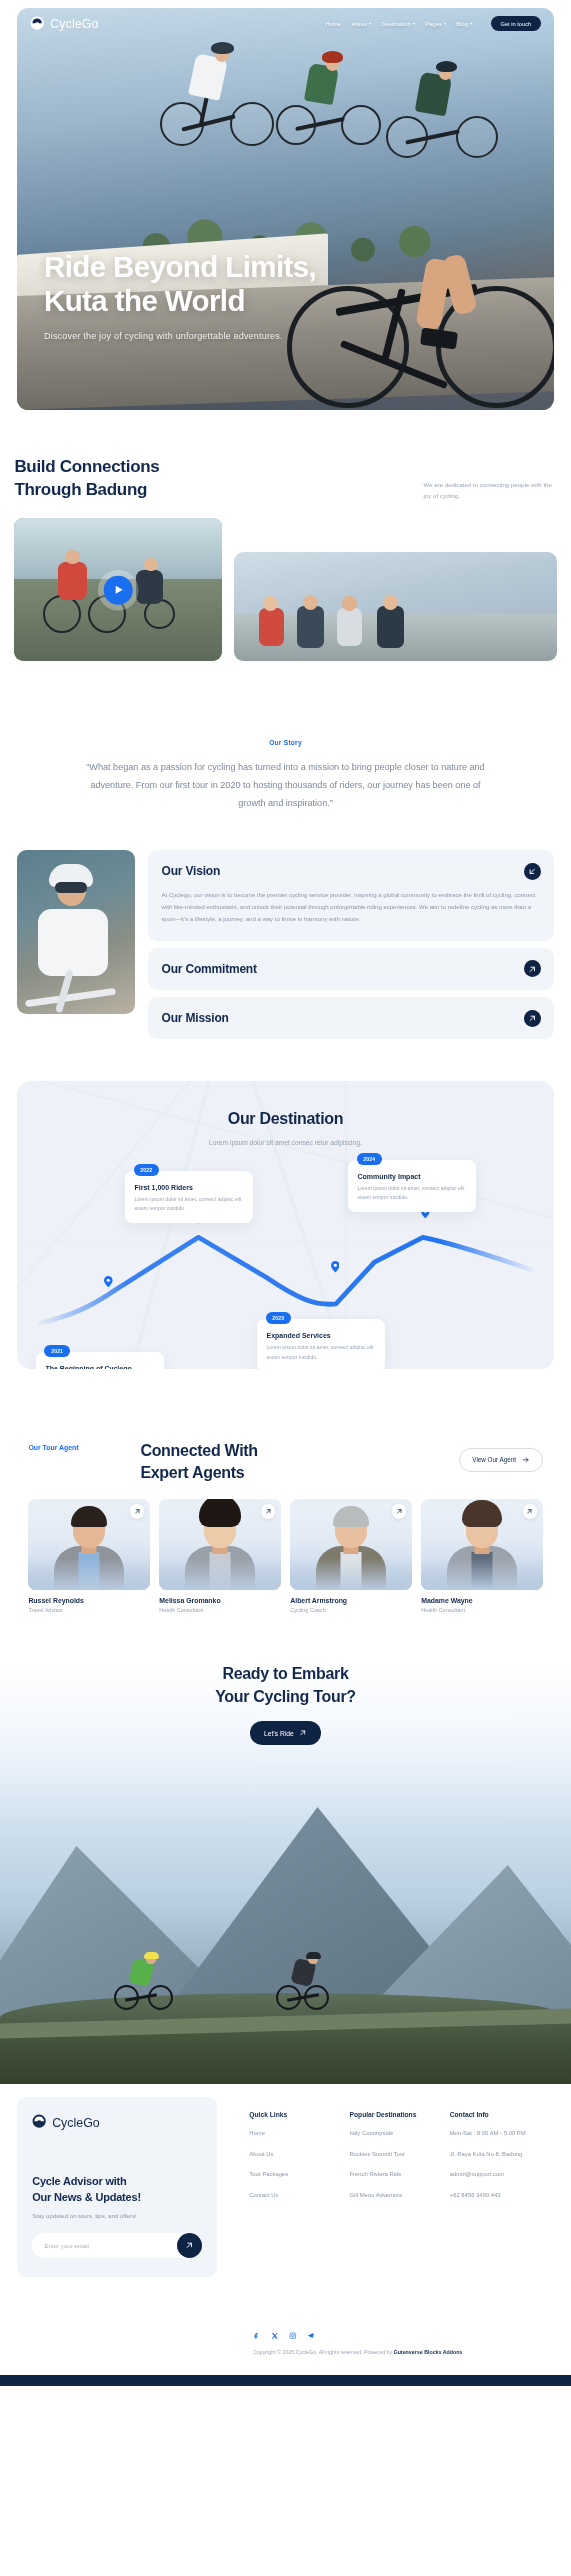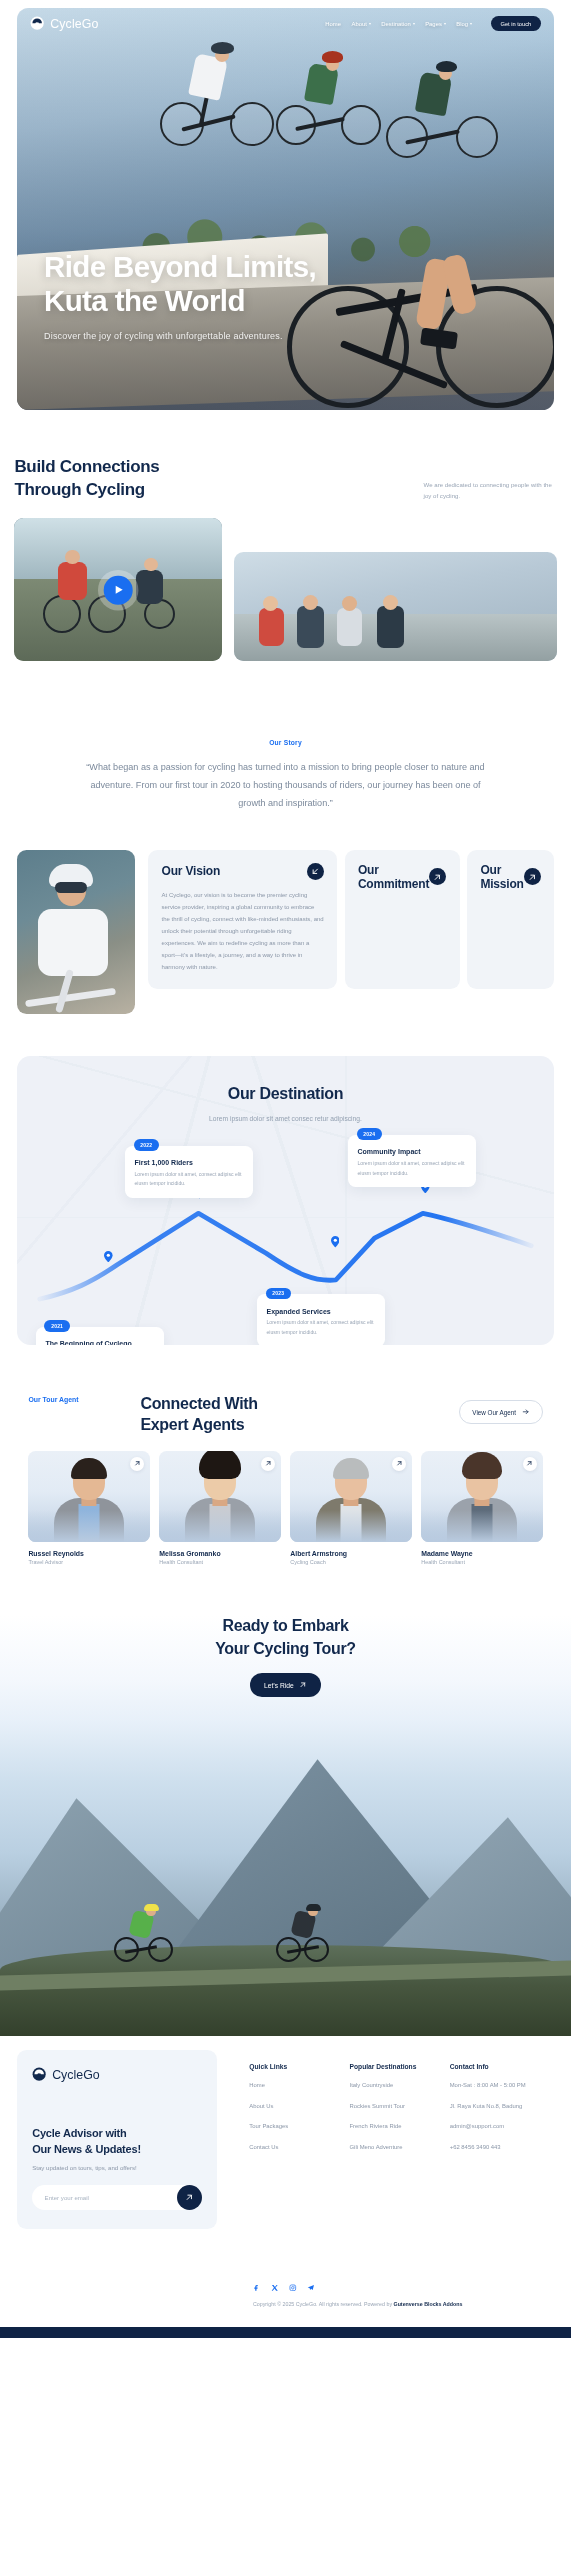--- a/index.html
+++ b/index.html
@@ -179,21 +179,21 @@
     width:118px; height:164px; border-radius:9.5px; overflow:hidden; position:relative;
     background:linear-gradient(160deg,#5d7e8c 0%,#6d8b96 35%,#8a8f86 62%,#b8b1a2 100%);
   }
   .vm-photo .rdr-head { position:absolute; left:40px; top:25px; width:28.6px; height:30.5px; border-radius:50%; background:#dcaf8c; }
   .vm-photo .rdr-helm { position:absolute; left:32px; top:13.3px; width:44px; height:23px; border-radius:21px 21px 7.6px 7.6px; background:#eef1f4; }
   .vm-photo .rdr-glass { position:absolute; left:38px; top:32px; width:32px; height:10.5px; border-radius:5.7px; background:#2a3642; }
   .vm-photo .rdr-body { position:absolute; left:21px; top:59px; width:70px; height:67px; border-radius:13.3px; background:#f3f5f7; }
   .vm-photo .rdr-bar { position:absolute; left:7.6px; bottom:13.3px; width:91px; height:6.7px; background:#e8eaed; border-radius:3.8px; transform:rotate(-8deg); }
   .vm-photo .rdr-bar2 { position:absolute; left:44px; bottom:1.9px; width:6.7px; height:44px; background:#dfe2e6; border-radius:3.8px; transform:rotate(16deg); }
 
-  .vm-list { flex:1; display:flex; flex-direction:row; gap:7.6px; }
+  .vm-list { flex:1; display:flex; flex-direction:column; gap:7.6px; }
   .acc {
     background:#f1f4f8; border-radius:9.5px; padding:12.4px 13.3px;
   }
   .acc.open { padding-bottom:15.2px; }
   .acc-head { display:flex; align-items:center; }
   .acc-title { font-size:12px; font-weight:bold; color:#12294d; letter-spacing:-0.2px; }
   .acc-btn {
     margin-left:auto; width:17px; height:17px; border-radius:50%; background:#0f2345;
     display:flex; align-items:center; justify-content:center; cursor:pointer; flex:0 0 17px;
   }
@@ -227,21 +227,21 @@
   }
   .ms-badge {
     position:absolute; top:-6.7px; left:8.6px; background:#1a6ef0; color:#fff;
     font-size:5px; font-weight:bold; padding:2.9px 6.7px; border-radius:8.6px; letter-spacing:0.2px;
   }
   .ms-card h4 { font-size:7px; font-weight:bold; color:#12294d; margin-top:4.8px; }
   .ms-card p { font-size:5.1px; line-height:1.85; color:#9aa6b6; margin-top:3.8px; }
 
   
   .ag-wrap { padding:48px 17px 0 17px; }
-  .ag-head { display:flex; align-items:flex-start; padding:0 11.4px; }
+  .ag-head { display:flex; align-items:flex-start; padding:0 11.4px;margin-top:23px; }
   .ag-kicker { width:112px; color:#1a6ef0; font-size:6.9px; font-weight:bold; padding-top:3.8px; }
   .ag-title { font-size:16px; font-weight:bold; line-height:1.35; color:#12294d; letter-spacing:-0.3px; }
   .ag-btn {
     margin-left:auto; margin-top:7.6px; border:1px solid #d6dde7; background:#fff; border-radius:19px;
     padding:6.7px 12.4px; font-size:6.3px; color:#12294d; display:flex; align-items:center; gap:5.7px; cursor:pointer;
     font-family:"Liberation Sans", sans-serif;
   }
   .ag-grid { display:flex; gap:9.5px; padding:15.2px 11.4px 0 11.4px; }
   .ag-card { flex:1; }
   .ag-photo {
@@ -426,21 +426,21 @@
           </div>
         <button class="nav-cta">Get in touch</button>
       </div>
     </div>
   </div>
 
   <div class="section">
     <div class="bc-head">
       <div class="bc-title">
         <div>Build Connections</div>
-        <div>Through Cycling</div>
+        <div>Through Badung</div>
       </div>
       <div class="bc-note">We are dedicated to connecting people with the joy of cycling.</div>
     </div>
     <div class="media-row">
       <div class="media-lg">
         <div class="sky"></div>
           <div class="ground"></div>
         <div class="cyc c1"></div>
           <div class="cyc c2"></div>
           <div class="cyc c3"></div>

